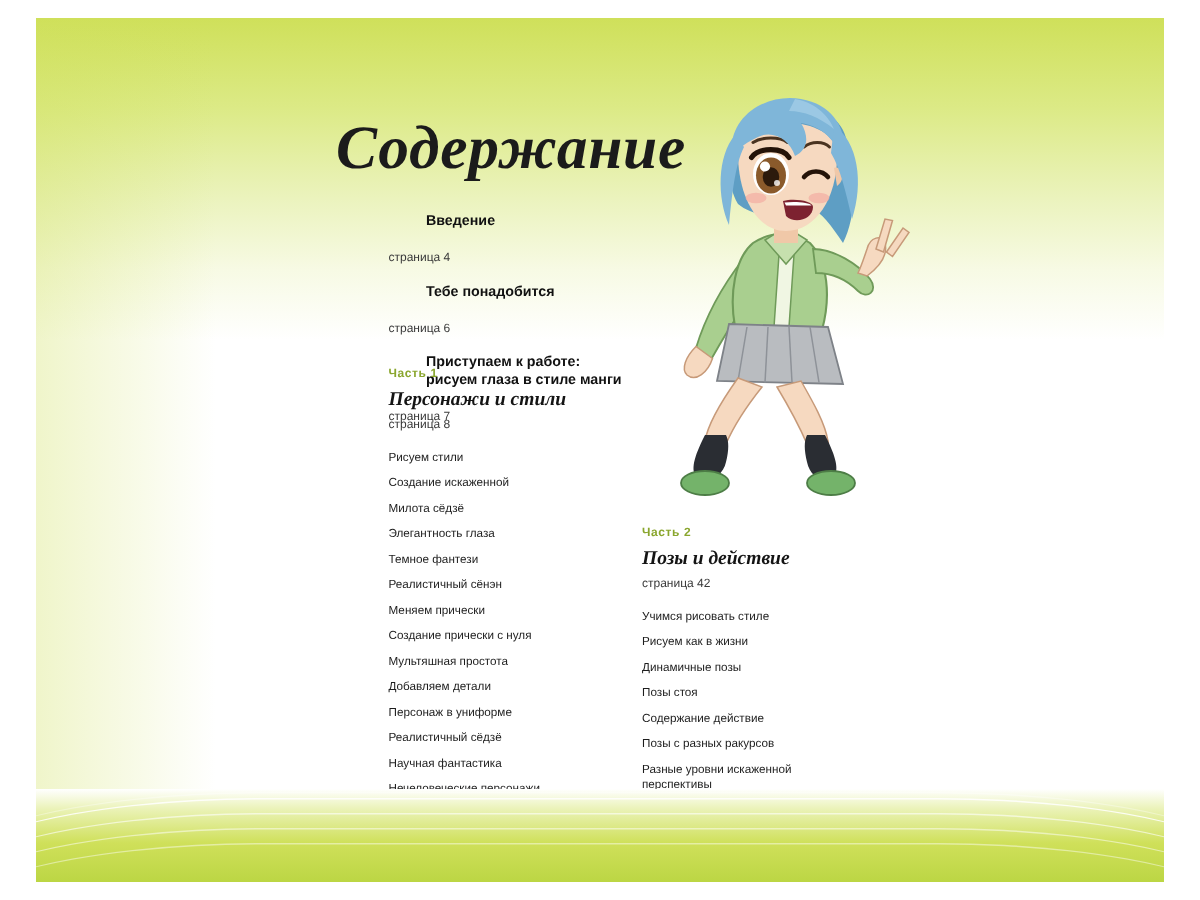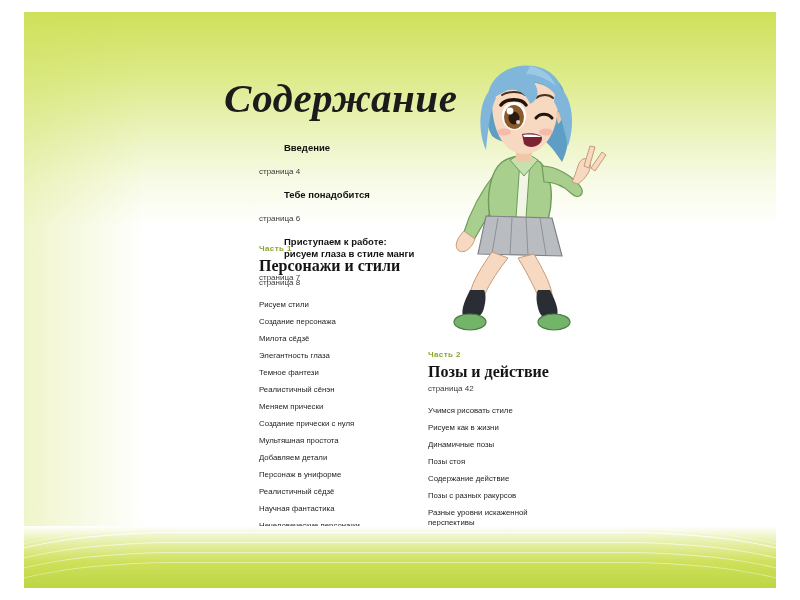--- a/index.html
+++ b/index.html
@@ -114,22 +114,23 @@
   }
   .part .part-kicker {
     font-size: 8px;
     font-weight: bold;
     color: #8aa62e;
     letter-spacing: 0.4px;
     margin-bottom: 3px;
   }
   .part .part-title {
     font-family: "Liberation Serif", serif;
+    font-style: italic;
     font-weight: bold;
-    font-size: 16px;
+    font-size: 13px;
     color: #141414;
     line-height: 19px;
   }
   .part .part-page {
     font-size: 8px;
     color: #3a3a3a;
     margin-top: 3px;
   }
   .part .part-items {
     margin-top: 13px;
@@ -180,21 +181,21 @@
         <div class="fe-page">страница 7</div>
       </div>
     </div>
 
     <div class="part" id="part-1">
       <div class="part-kicker">Часть  1</div>
       <div class="part-title">Персонажи и стили</div>
       <div class="part-page">страница 8</div>
       <div class="part-items">
         <div class="part-item">Рисуем стили</div>
-        <div class="part-item">Создание персонажа</div>
+        <div class="part-item">Создание искаженной</div>
         <div class="part-item">Милота сёдзё</div>
         <div class="part-item">Элегантность глаза</div>
         <div class="part-item">Темное фантези</div>
         <div class="part-item">Реалистичный сёнэн</div>
         <div class="part-item">Меняем прически</div>
         <div class="part-item">Создание прически с нуля</div>
         <div class="part-item">Мультяшная простота</div>
         <div class="part-item">Добавляем детали</div>
         <div class="part-item">Персонаж в униформе</div>
         <div class="part-item">Реалистичный сёдзё</div>

